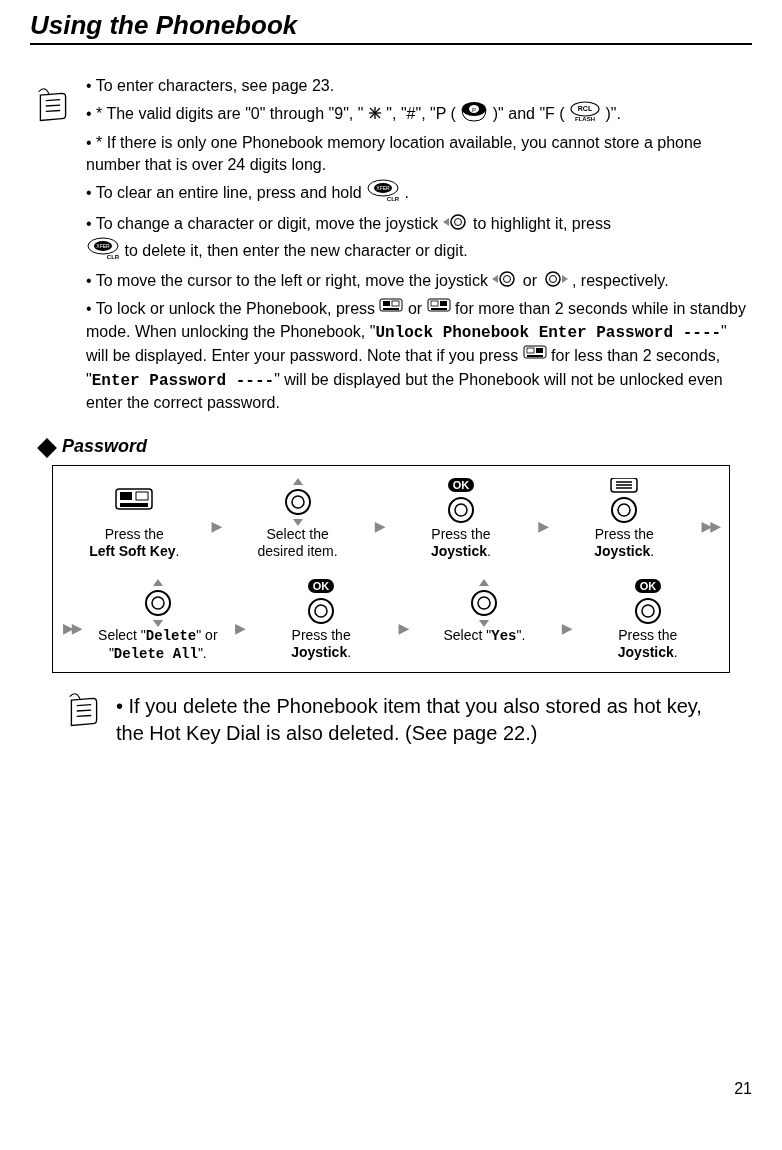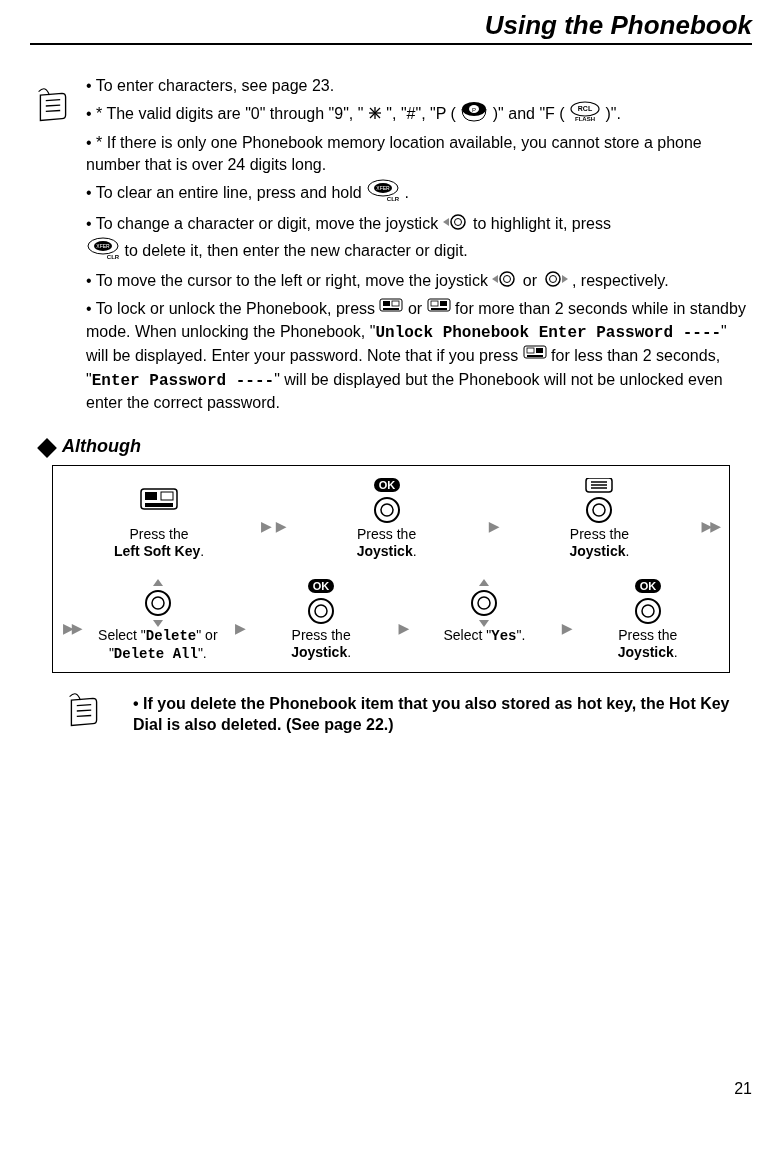--- a/index.html
+++ b/index.html
@@ -9,21 +9,21 @@
     color: #000;
     background: #fff;
     width: 782px;
   }
   .page {
     padding: 10px 30px 0 30px;
     position: relative;
     min-height: 1100px;
   }
   .header {
-    text-align: right;
+    text-align: left;
     font-style: italic;
     font-weight: bold;
     font-size: 26px;
     padding-bottom: 2px;
     border-bottom: 2px solid #000;
     margin-bottom: 30px;
   }
   .bullets {
     margin-left: 56px;
     font-size: 16px;
@@ -97,26 +97,25 @@
     color: #888;
     font-size: 14px;
     align-self: center;
     padding-top: 14px;
     letter-spacing: -2px;
   }
   .cont { color:#888; font-size:14px; align-self:center; padding-top:14px; letter-spacing:-2px; }
   b { font-weight: bold; }
   .final-note {
     display: flex;
-    gap: 31px;
+    gap: 14px;
     margin-left: 36px;
     margin-right: 20px;
-    font-size: 16px;
+    font-size: 20px;
     line-height: 1.35;
-    font-weight: bold;
   }
   .note-icon2 { flex-shrink: 0; }
   .pagenum {
     position: absolute;
     bottom: 12px;
     right: 30px;
     font-size: 16px;
     text-align: right;
   }
 </style>
@@ -257,37 +256,48 @@
             <rect x="13" y="3" width="7" height="5" fill="#000"></rect>
             <rect x="4" y="10" width="16" height="2" fill="#000"></rect>
           </svg>
       </span>
       <span> for less than 2 seconds, "</span><span class="mono">Enter Password ----</span><span>" will be displayed but the Phonebook will not be unlocked even enter the correct password.</span>
     </div>
   </div>
 
   <div class="section-head">
     <span class="diamond"></span>
-    <span>Although</span>
+    <span>Password</span>
   </div>
 
   <div class="steps-box">
     <div class="steps-row">
       <div class="step">
         <div class="step-icon">
           <svg width="40" height="30" viewBox="0 0 40 30">
               <rect x="2" y="2" width="36" height="20" rx="3" fill="#fff" stroke="#000" stroke-width="1.5"></rect>
               <rect x="6" y="5" width="12" height="8" fill="#000"></rect>
               <rect x="22" y="5" width="12" height="8" fill="none" stroke="#000"></rect>
               <rect x="6" y="16" width="28" height="4" fill="#000"></rect>
             </svg>
         </div>
         <div class="step-label"><span>Press the</span><br><b>Left Soft Key</b><span>.</span></div>
       </div>
       <div class="tri">▶</div>
+      <div class="step">
+        <div class="step-icon">
+          <svg width="34" height="48" viewBox="0 0 34 48">
+              <polygon points="17,0 12,7 22,7" fill="#888"></polygon>
+              <circle cx="17" cy="24" r="12" fill="none" stroke="#000" stroke-width="2"></circle>
+              <circle cx="17" cy="24" r="6" fill="none" stroke="#000" stroke-width="1.5"></circle>
+              <polygon points="17,48 12,41 22,41" fill="#888"></polygon>
+            </svg>
+        </div>
+        <div class="step-label"><span>Select the</span><br><span>desired item.</span></div>
+      </div>
       <div class="tri">▶</div>
       <div class="step">
         <div class="step-icon">
           <svg width="34" height="48" viewBox="0 0 34 48">
               <rect x="4" y="0" width="26" height="14" rx="7" fill="#000"></rect>
               <text x="17" y="11" fill="#fff" font-size="11" font-weight="bold" text-anchor="middle">OK</text>
               <circle cx="17" cy="32" r="12" fill="none" stroke="#000" stroke-width="2"></circle>
               <circle cx="17" cy="32" r="6" fill="none" stroke="#000" stroke-width="1.5"></circle>
             </svg>
         </div>

